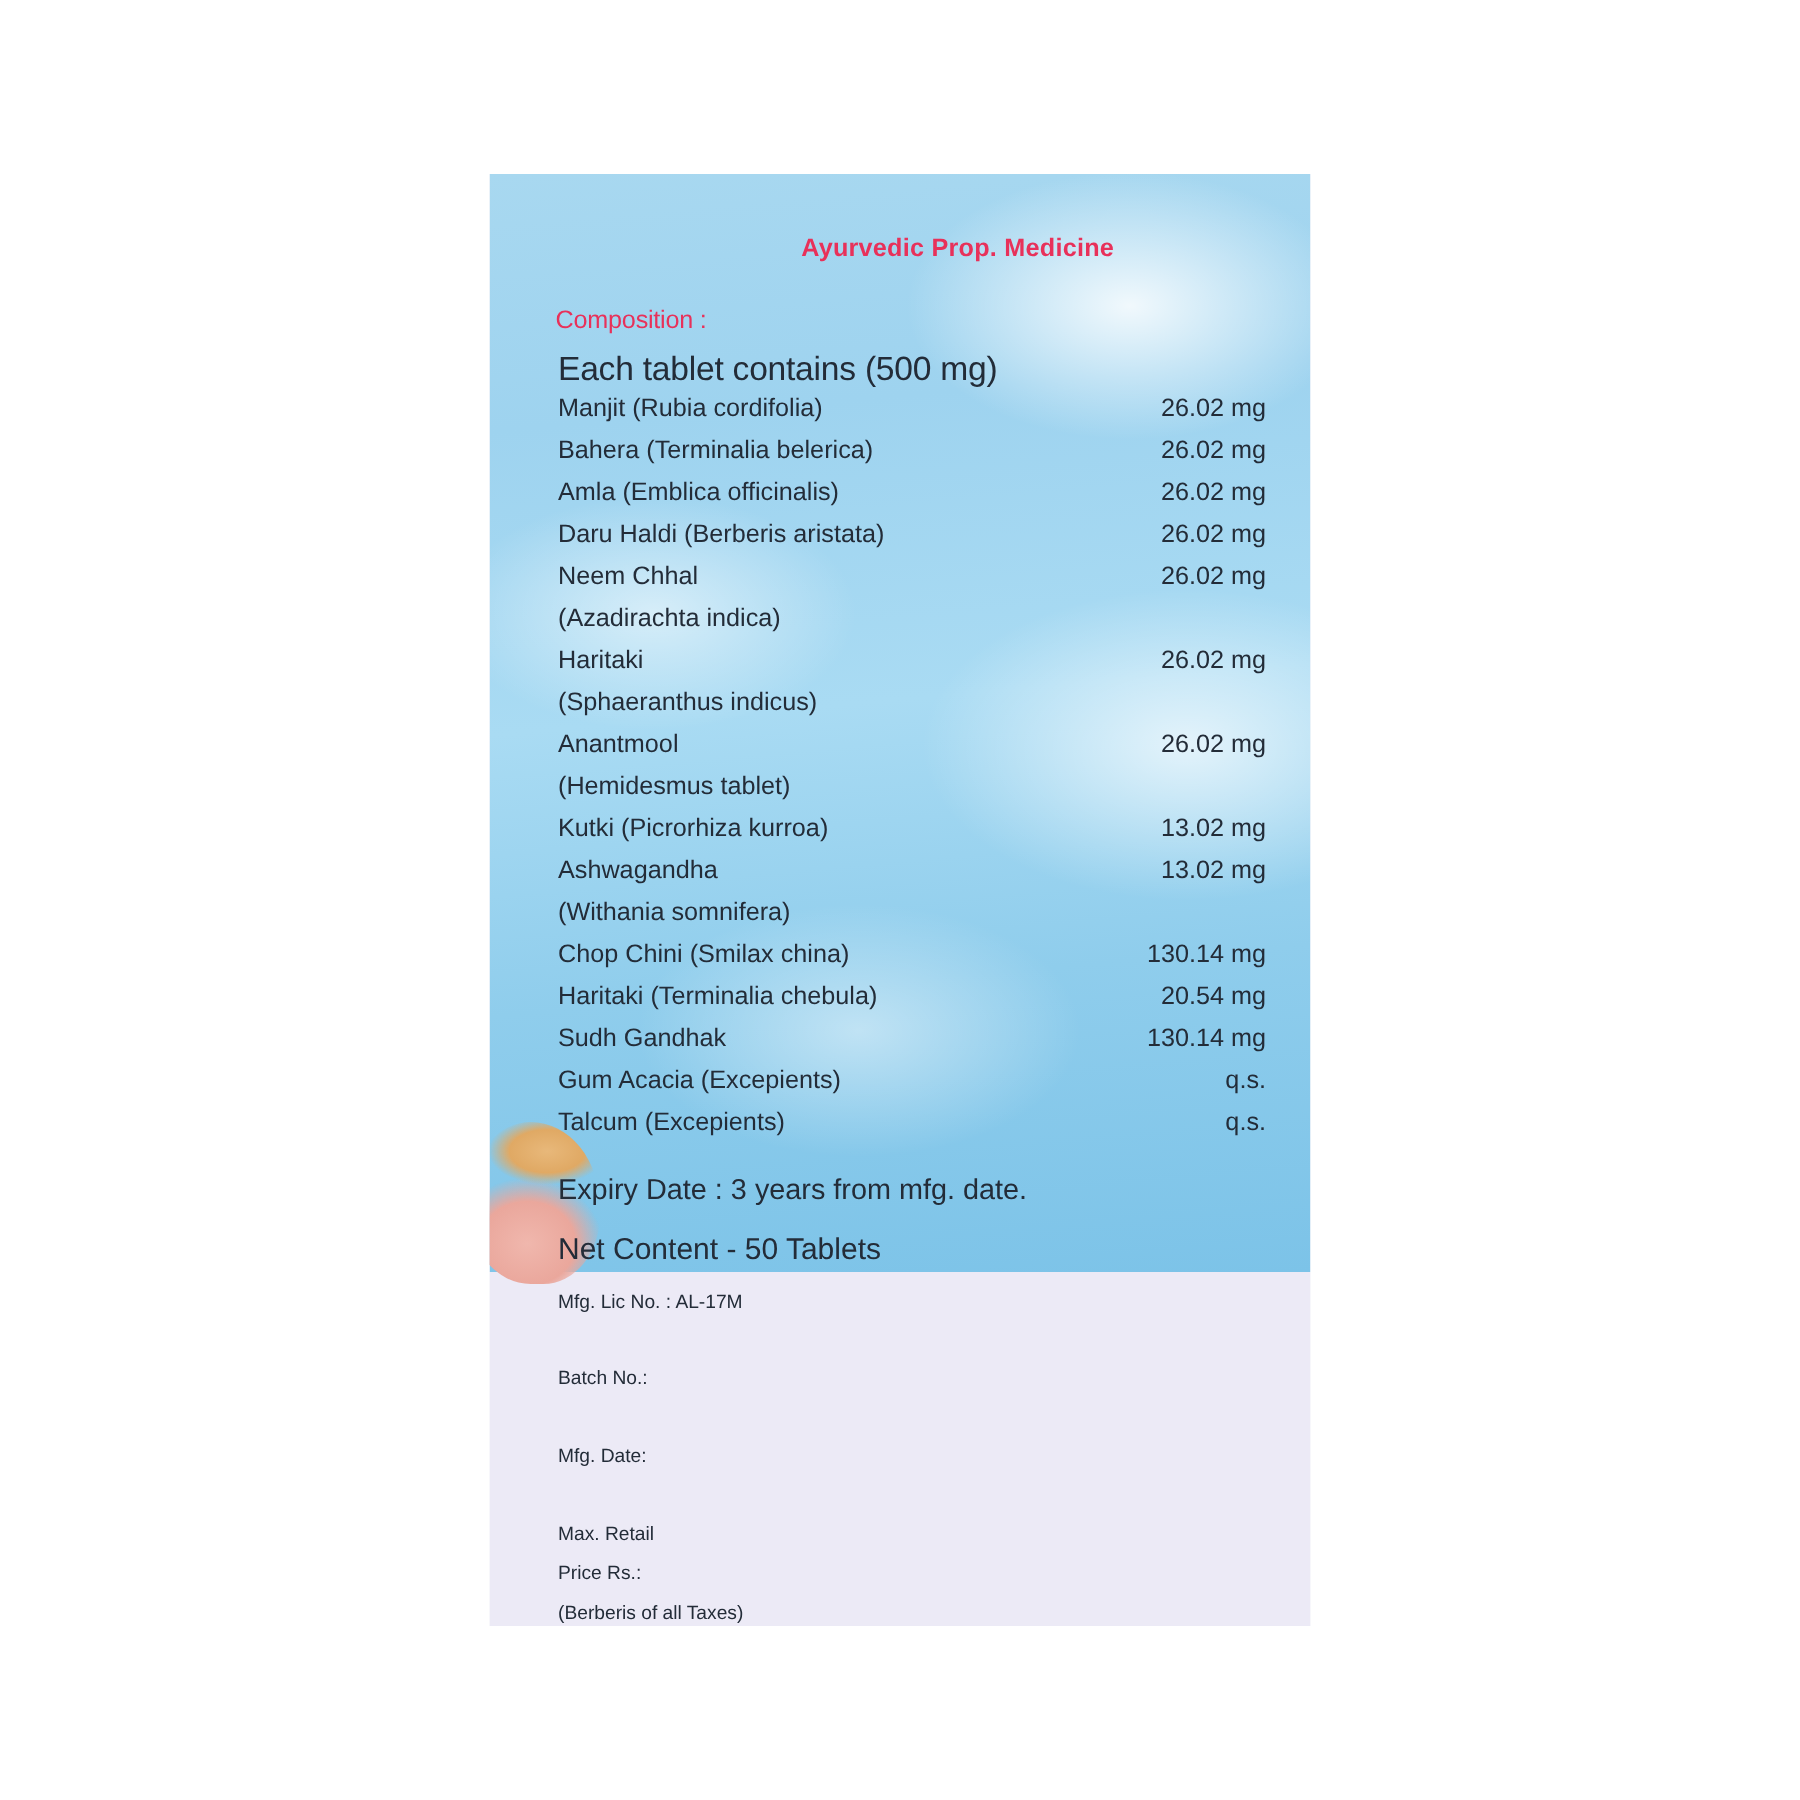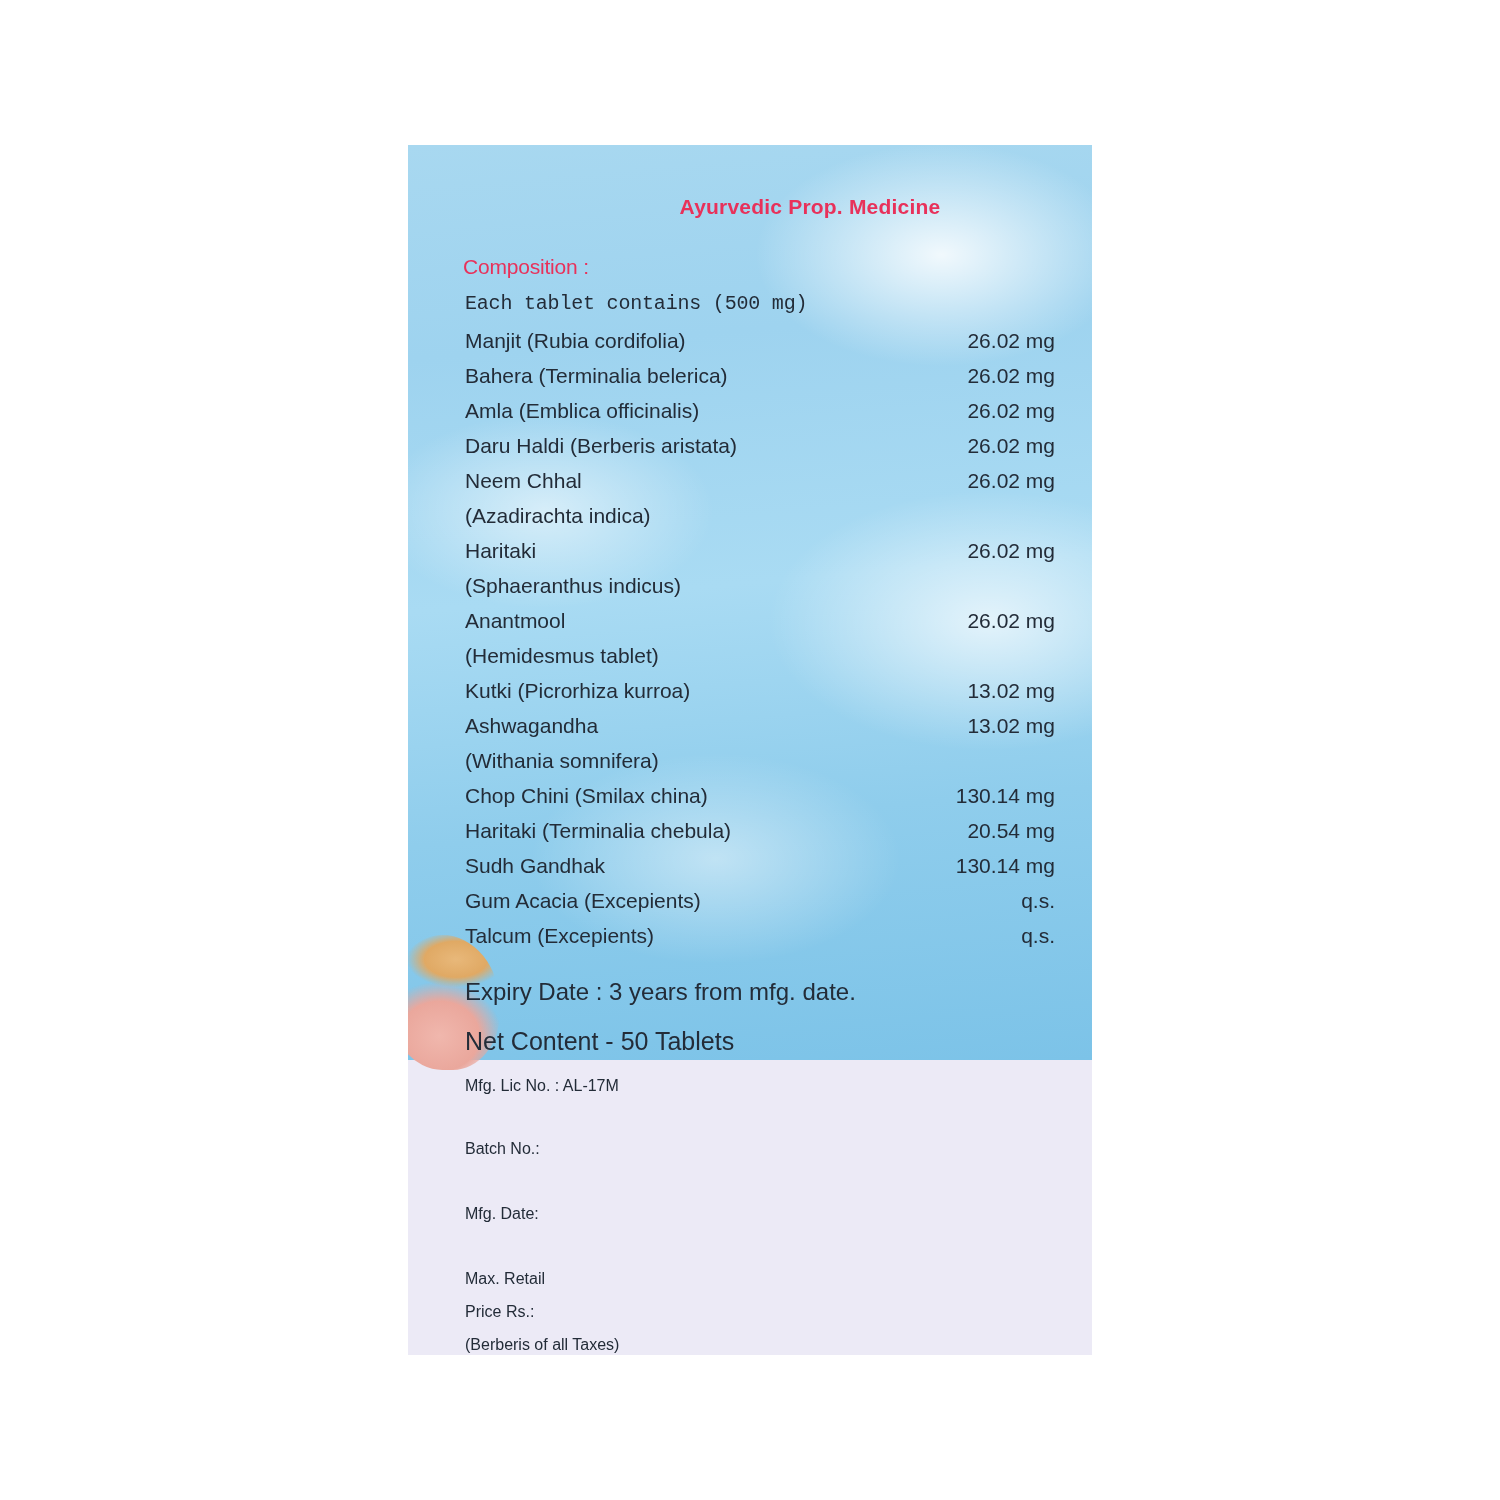--- a/index.html
+++ b/index.html
@@ -55,43 +55,42 @@
   }
 
   .txt {
     position: absolute;
     color: #232c38;
     white-space: nowrap;
     letter-spacing: -0.2px;
   }
 
   #heading {
-    left: 12px;
+    left: 0;
     top: 50px;
     width: 780px;
     text-align: center;
     color: #e8315a;
     font-weight: bold;
     font-size: 21px;
     letter-spacing: 0.2px;
   }
 
   #composition-label {
     left: 55px;
     top: 110px;
     color: #e8315a;
     font-weight: normal;
     font-size: 21px;
   }
 
   #each-tablet {
     left: 57px;
     top: 147px;
-    font-size: 20px;
-    font-family: Liberation Mono, monospace;
+    font-size: 28px;
   }
 
   .ing-row {
     position: absolute;
     left: 57px;
     width: 590px;
     font-size: 21px;
     color: #232c38;
   }
   .ing-name {

